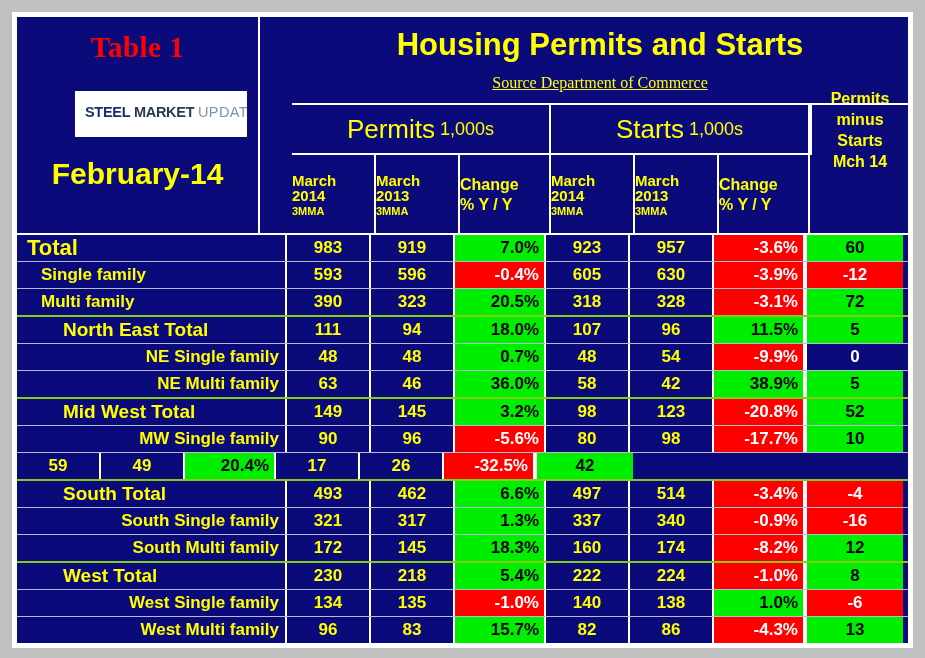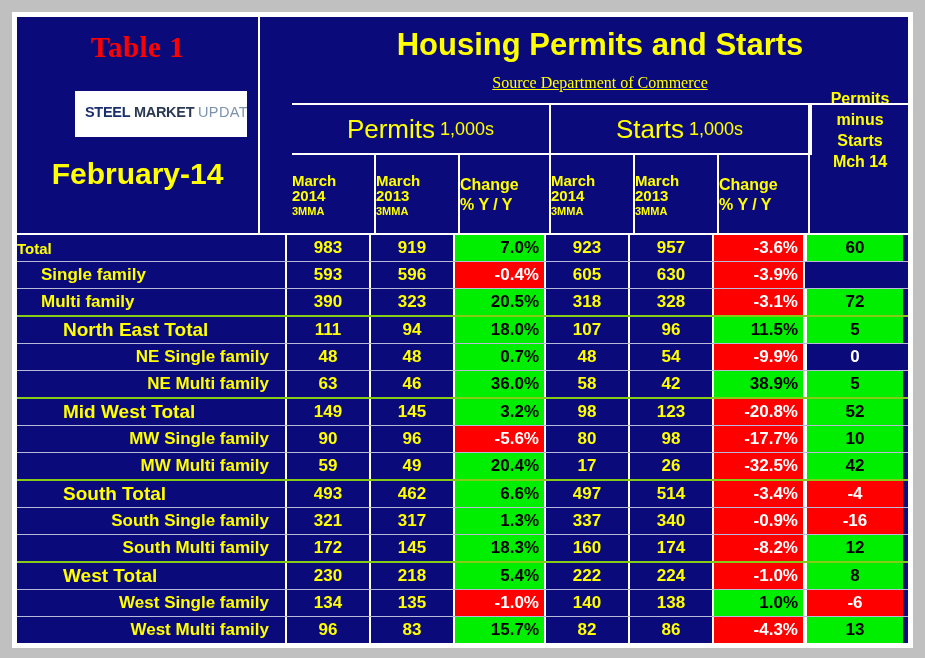--- a/index.html
+++ b/index.html
@@ -204,24 +204,24 @@
     overflow: hidden;
     white-space: nowrap;
   }
   .c-label {
     width: 270px;
     color: #ffff00;
     justify-content: flex-start;
     padding-left: 6px;
     padding-right: 2px;
   }
-  .c-label.lvl0 { padding-left: 0;  font-size: 15px; }
+  .c-label.lvl0 { padding-left: 10px;  font-size: 22px; }
   .c-label.lvl1 { padding-left: 24px; font-size: 17px; text-align: right; }
   .c-label.lvl2 { padding-left: 46px; font-size: 19px; }
-  .c-label.lvl3 { justify-content: flex-end; font-size: 17px; padding-right: 16px; }
+  .c-label.lvl3 { justify-content: flex-end; font-size: 17px; padding-right: 6px; }
 
   .c-num {
     width: 84px;
     color: #ffff00;
     justify-content: center;
   }
   .c-chg {
     width: 91px;
     justify-content: flex-end;
     padding-right: 5px;
@@ -336,20 +336,21 @@
           <div class="cell c-diff pos">60</div>
         </div>
         <div class="row">
           <div class="cell c-label lvl1">Single family</div>
           <div class="cell c-num">593</div>
           <div class="cell c-num">596</div>
           <div class="cell c-chg neg">-0.4%</div>
           <div class="cell c-num">605</div>
           <div class="cell c-num">630</div>
           <div class="cell c-chg neg">-3.9%</div>
+          <div class="cell c-diff neg">-12</div>
         </div>
         <div class="row">
           <div class="cell c-label lvl1">Multi family</div>
           <div class="cell c-num">390</div>
           <div class="cell c-num">323</div>
           <div class="cell c-chg pos">20.5%</div>
           <div class="cell c-num">318</div>
           <div class="cell c-num">328</div>
           <div class="cell c-chg neg">-3.1%</div>
           <div class="cell c-diff pos">72</div>
@@ -398,21 +399,20 @@
           <div class="cell c-label lvl3">MW Single family</div>
           <div class="cell c-num">90</div>
           <div class="cell c-num">96</div>
           <div class="cell c-chg neg">-5.6%</div>
           <div class="cell c-num">80</div>
           <div class="cell c-num">98</div>
           <div class="cell c-chg neg">-17.7%</div>
           <div class="cell c-diff pos">10</div>
         </div>
         <div class="row">
-          <div class="cell c-label lvl3">MW Multi family</div>
           <div class="cell c-num">59</div>
           <div class="cell c-num">49</div>
           <div class="cell c-chg pos">20.4%</div>
           <div class="cell c-num">17</div>
           <div class="cell c-num">26</div>
           <div class="cell c-chg neg">-32.5%</div>
           <div class="cell c-diff pos">42</div>
         </div>
         <div class="row grp-start">
           <div class="cell c-label lvl2">South Total</div>

